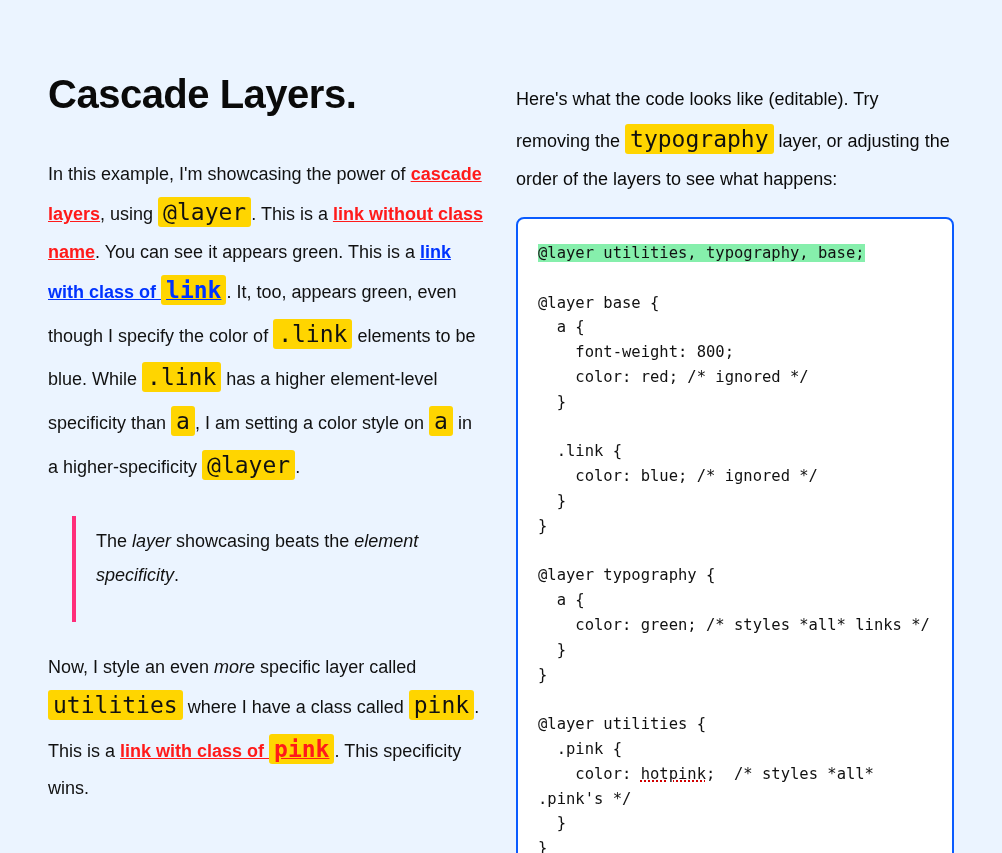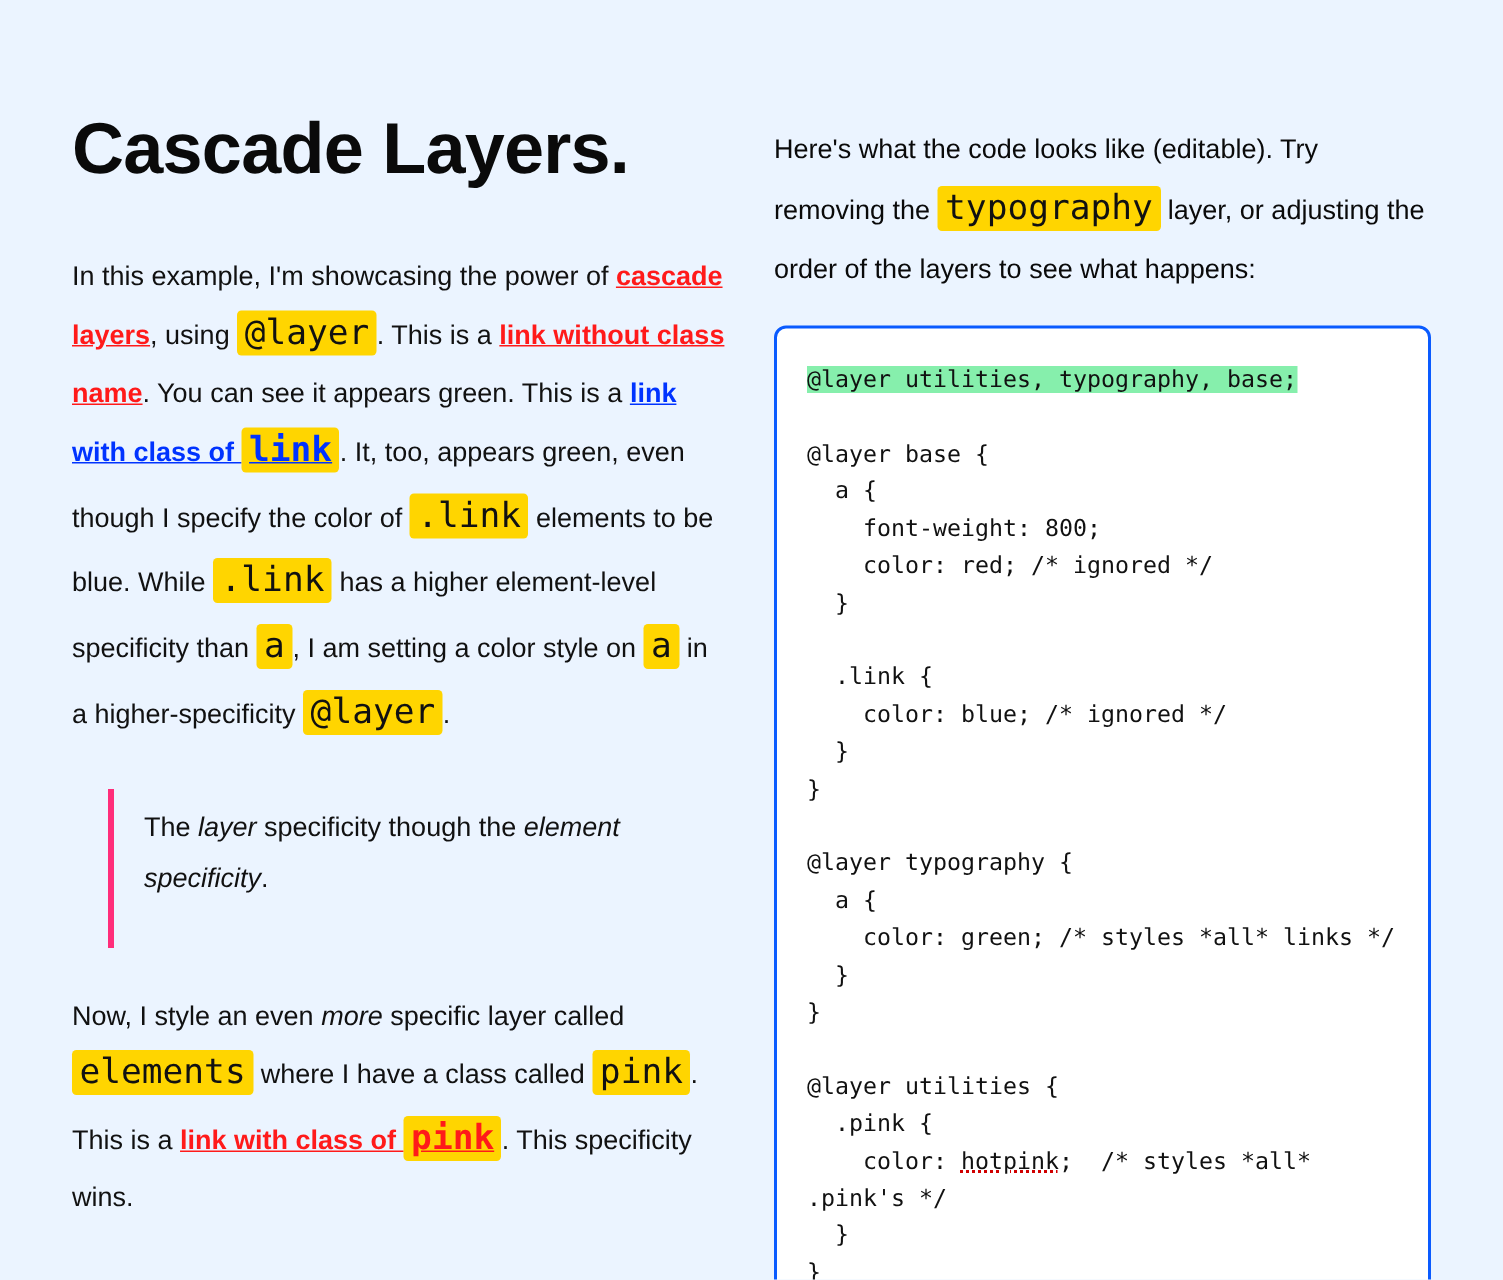--- a/index.html
+++ b/index.html
@@ -15,21 +15,21 @@
   .page {
     display: flex;
     gap: 30px;
     padding: 72px 48px 48px 48px;
   }
   .col-left, .col-right {
     flex: 1 1 0;
     min-width: 0;
   }
   h1 {
-    font-size: 48px;
+    font-size: 40px;
     font-weight: 800;
     margin: 0 0 40px 0;
     letter-spacing: -0.5px;
   }
   .prose p {
     font-size: 18px;
     line-height: 1.9;
     margin: 0 0 22px 0;
     color: #111;
   }
@@ -107,26 +107,26 @@
   <div class="col-left">
     <h1>Cascade Layers.</h1>
 
     <div class="prose">
       <p>
         <span>In this example, I'm showcasing the power of </span><a href="#" class="link-red">cascade layers</a><span>, using </span><span class="code-inline">@layer</span><span>. This is a </span><a href="#" class="link-red">link without class name</a><span>. You can see it appears green. This is a </span><a href="#" class="link-blue"><span>link with class of </span><span class="code-inline">link</span></a><span>. It, too, appears green, even though I specify the color of </span><span class="code-inline">.link</span><span> elements to be blue. While </span><span class="code-inline">.link</span><span> has a higher element-level specificity than </span><span class="code-inline">a</span><span>, I am setting a color style on </span><span class="code-inline">a</span><span> in a higher-specificity </span><span class="code-inline">@layer</span><span>.</span>
       </p>
 
       <blockquote>
         <p>
-          <span>The </span><em>layer</em><span> specificity though the </span><em>element specificity</em><span>.</span>
+          <span>The </span><em>layer</em><span> showcasing beats the </span><em>element specificity</em><span>.</span>
         </p>
       </blockquote>
 
       <p>
-        <span>Now, I style an even </span><em>more</em><span> specific layer called </span><span class="code-inline">elements</span><span> where I have a class called </span><span class="code-inline">pink</span><span>. This is a </span><a href="#" class="link-red"><span>link with class of </span><span class="code-inline">pink</span></a><span>. This specificity wins.</span>
+        <span>Now, I style an even </span><em>more</em><span> specific layer called </span><span class="code-inline">utilities</span><span> where I have a class called </span><span class="code-inline">pink</span><span>. This is a </span><a href="#" class="link-red"><span>link with class of </span><span class="code-inline">pink</span></a><span>. This specificity wins.</span>
       </p>
     </div>
   </div>
 
   <div class="col-right">
     <p>
       <span>Here's what the code looks like (editable). Try removing the </span><span class="code-inline">typography</span><span> layer, or adjusting the order of the layers to see what happens:</span>
     </p>
 
     <div class="editor" contenteditable="true" spellcheck="false" style=""><span class="sel">@layer utilities, typography, base;</span>

